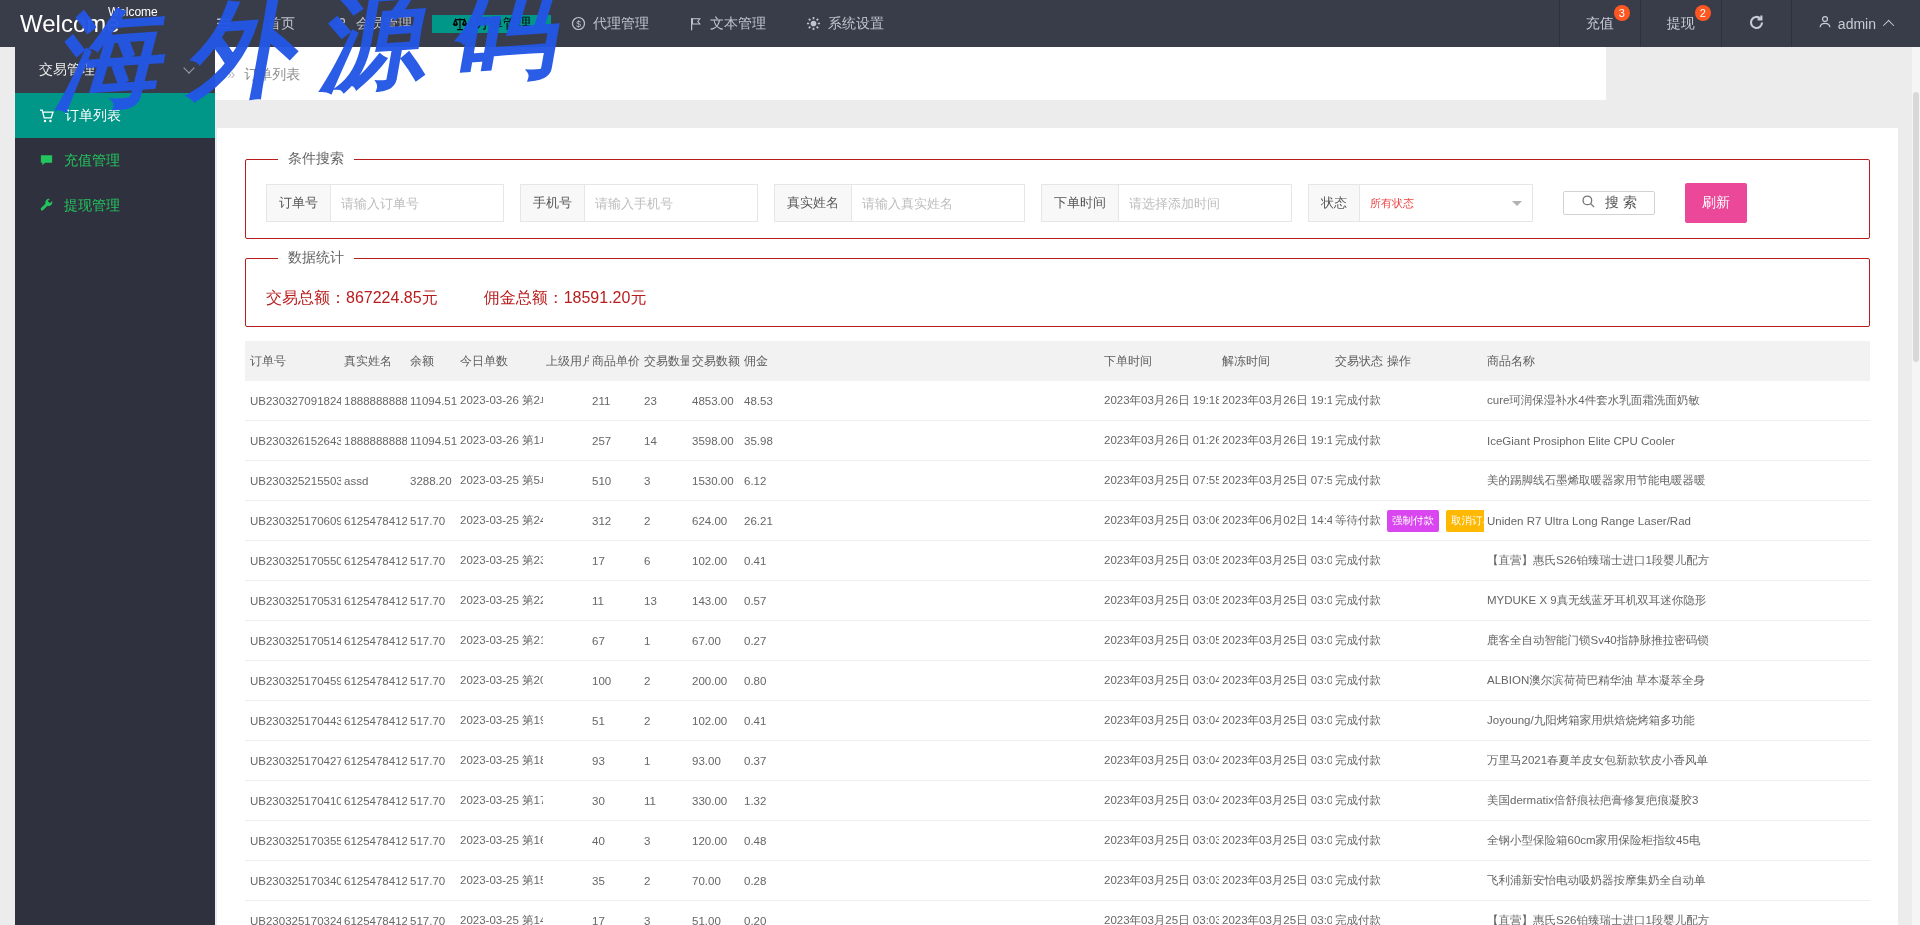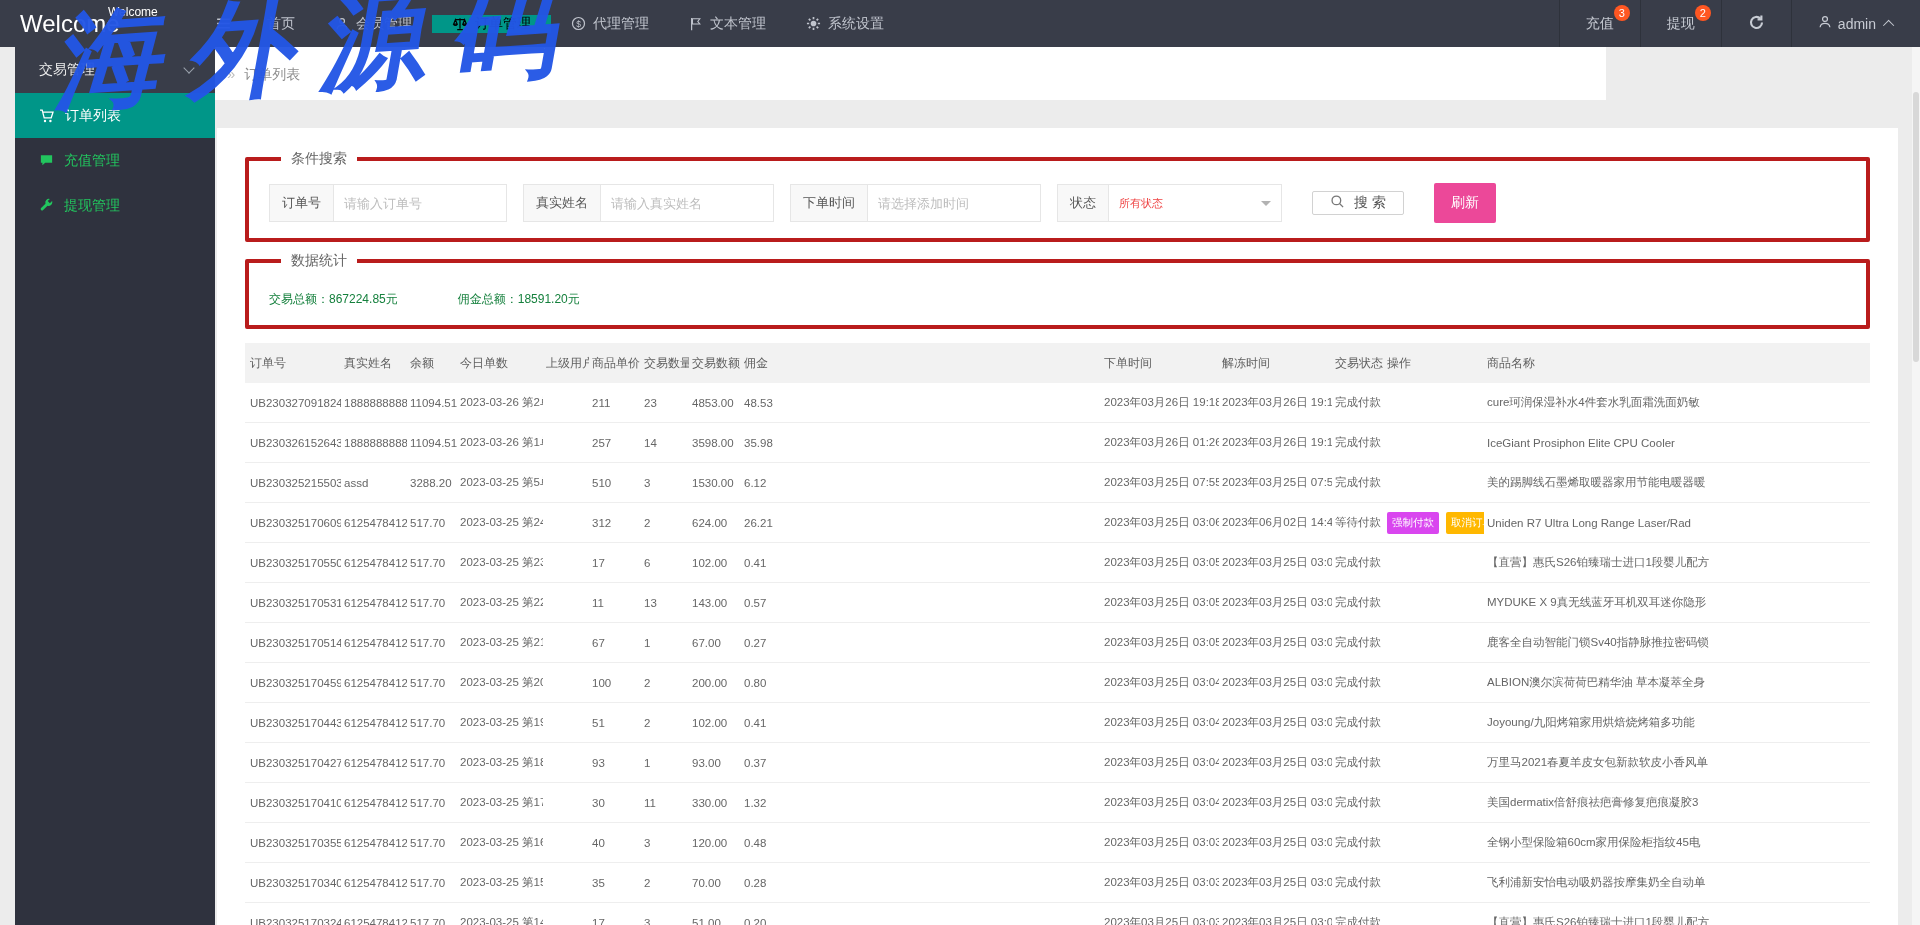--- a/index.html
+++ b/index.html
@@ -28,35 +28,35 @@
   .side-group .chev{margin-left:auto;width:7px;height:7px;border-right:1.5px solid #9aa0ab;border-bottom:1.5px solid #9aa0ab;transform:rotate(45deg);margin-top:-4px}
   .side-item{height:45px;display:flex;align-items:center;gap:10px;padding-left:24px;color:#22c55e;font-size:14px;cursor:pointer}
   .side-item.active{background:#009688;color:#fff}
   .side-item .icon{display:flex;align-items:center}
   
   .breadcrumb{position:absolute;left:200px;top:47px;width:1406px;height:53px;background:#fff;line-height:53px;padding-left:27px;box-sizing:border-box;font-size:14px;color:#8d8d8d;z-index:4}
   .crumb-sep{color:#bdbdbd;margin-right:9px;font-size:15px}
   
   .main{position:absolute;left:200px;top:100px;width:1720px;bottom:0;overflow:hidden}
   .card{background:#fff;margin:28px 22px 0 17px;padding:12px 18px;min-height:920px;box-sizing:border-box}
-  fieldset{border:4px solid #b91c1c;margin:10px 10px 0;padding:15px 20px;border-radius:2px}
+  fieldset{border:1px solid #b91c1c;margin:10px 10px 0;padding:15px 20px;border-radius:2px}
   legend{font-size:14px;color:#646464;padding:0 10px;margin-left:12px}
   
   .search-row{display:flex;align-items:center;gap:16px;flex-wrap:nowrap}
   .sgroup{display:flex;align-items:stretch;height:38px}
   .slabel{background:#f8f8f8;border:1px solid #e6e6e6;border-right:none;display:flex;align-items:center;padding:0 12px;font-size:13px;color:#555;white-space:nowrap}
   .sinput{border:1px solid #e6e6e6;width:152px;padding:0 10px;font-size:13px;color:#333;outline:none;background:#fff}
   input::placeholder{color:#bdbdbd}
   .select{display:flex;align-items:center;justify-content:space-between;width:152px;box-sizing:content-box;cursor:pointer}
   .sel-val{color:#ef4444;font-size:11px}
   .caret-down{width:0;height:0;border:5px solid transparent;border-top-color:#b2b2b2;margin-top:6px}
   .btn-search{display:flex;align-items:center;gap:9px;height:24px;padding:0 17px;background:#fff;border:1px solid #d2d2d2;border-radius:2px;font-size:14px;color:#555;cursor:pointer;margin-left:14px}
   .btn-refresh{height:40px;padding:0 17px;background:#ec4899;color:#fff;border:none;border-radius:2px;font-size:14px;cursor:pointer;margin-left:14px}
   
-  .stats-row{font-size:12px;color:#15803d;display:flex;gap:60px;padding:6px 0 2px}
+  .stats-row{font-size:16px;color:#b91c1c;display:flex;gap:46px;padding:6px 0 2px}
   
   table{border-collapse:collapse;table-layout:fixed;width:calc(100% - 20px);margin:14px 10px 0}
   th{background:#f2f2f2;height:40px;font-weight:normal;text-align:left;font-size:12px;color:#5f5f5f;padding:0 3px;white-space:nowrap;overflow:hidden}
   td{height:39px;font-size:11.5px;color:#666;padding:0 3px;border-bottom:1px solid #eeeeee;white-space:nowrap;overflow:hidden}
   th:first-child,td:first-child{padding-left:5px}
   .btn-act{border:none;border-radius:2px;color:#fff;font-size:10.5px;padding:4px 5px;margin-right:7px;cursor:pointer;white-space:nowrap}
   .act-teal{background:#d946ef}
   .act-yellow{background:#FFB800}
   
   .watermark{position:absolute;left:52px;top:-26px;z-index:999;pointer-events:none;color:#2356e6;
@@ -202,20 +202,24 @@
 <div class="main">
   <div class="card">
 
     <fieldset>
       <legend>条件搜索</legend>
       <div class="search-row" id="search-row">
 
         <div class="sgroup">
             <label class="slabel">订单号</label>
             <input class="sinput" placeholder="请输入订单号" style="">
+          </div>
+          <div class="sgroup">
+            <label class="slabel">手机号</label>
+            <input class="sinput" placeholder="请输入手机号" style="">
           </div>
           <div class="sgroup">
             <label class="slabel">真实姓名</label>
             <input class="sinput" placeholder="请输入真实姓名" style="">
           </div>
           <div class="sgroup">
             <label class="slabel">下单时间</label>
             <input class="sinput" placeholder="请选择添加时间" style="">
           </div>
           <div class="sgroup">

